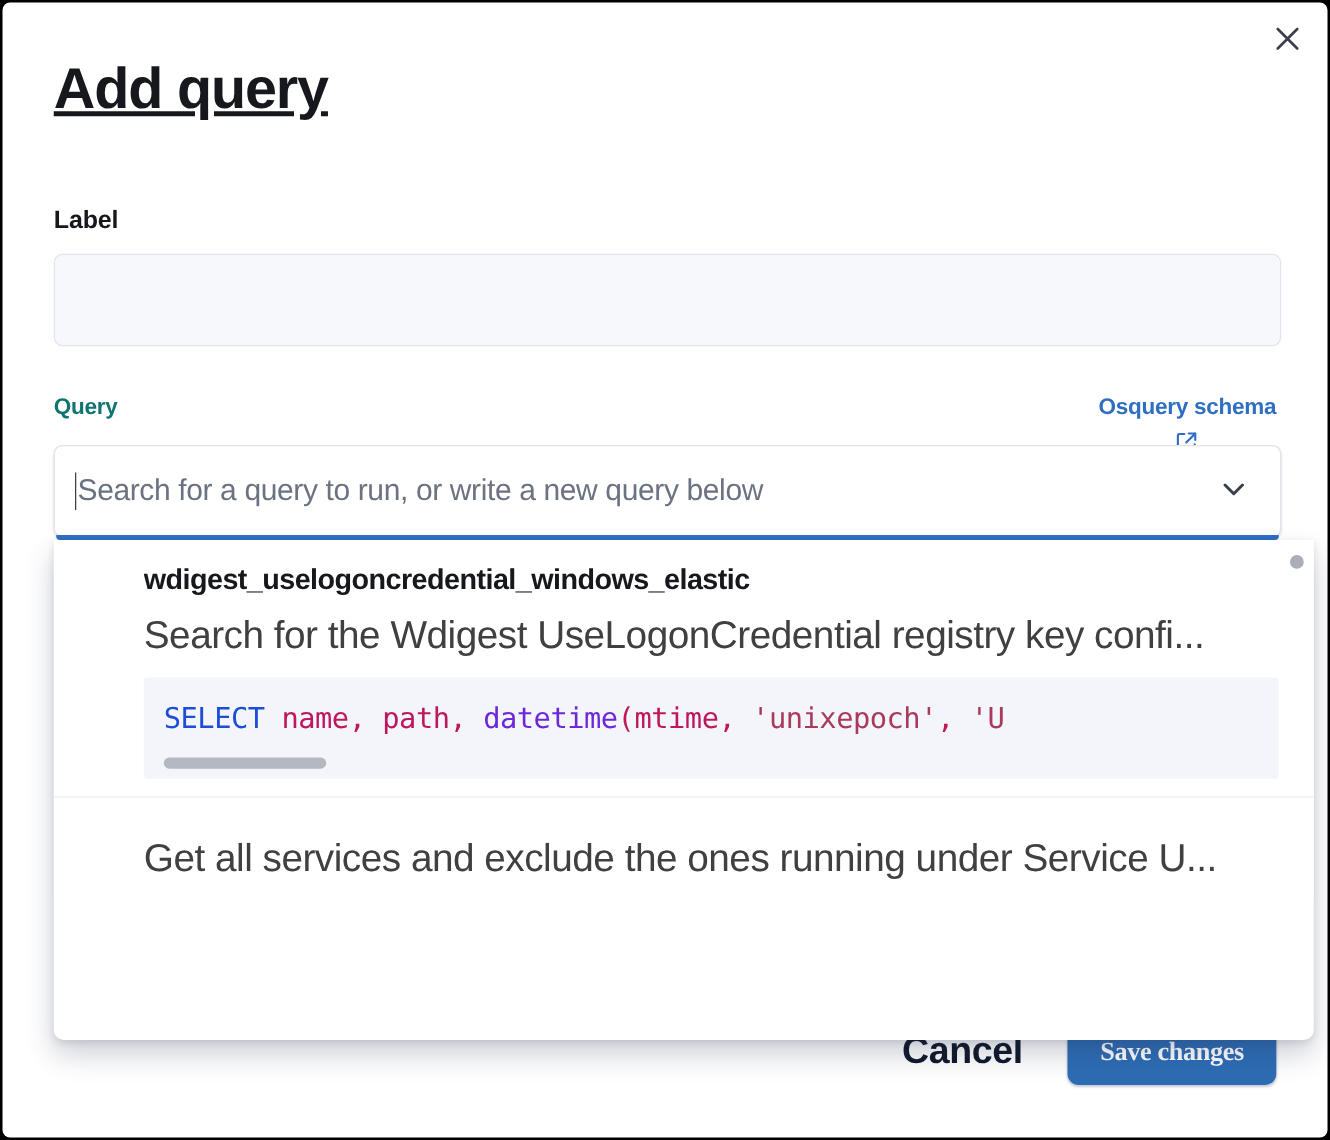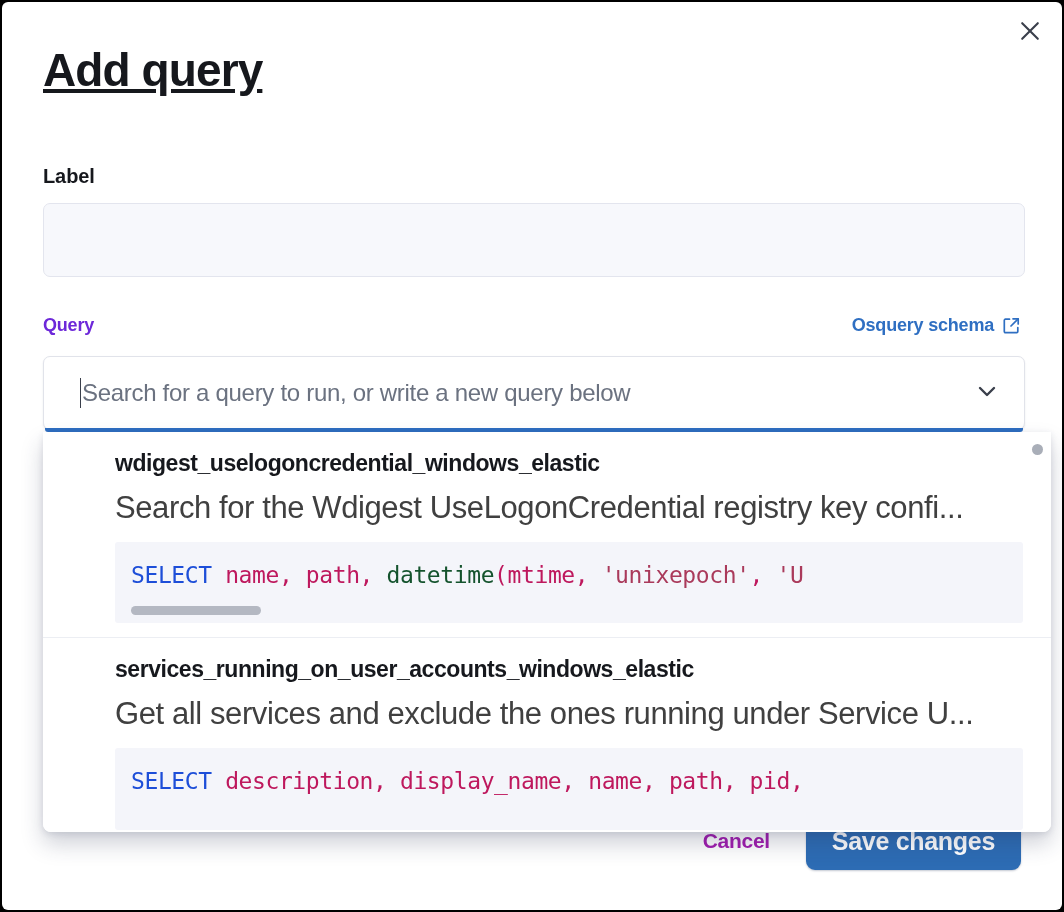--- a/index.html
+++ b/index.html
@@ -94,55 +94,56 @@
     outline: none;
   }
 
   
   .query-caption {
     position: absolute;
     left: 41px;
     top: 313px;
     font-size: 18px;
     font-weight: bold;
-    color: #6d28d9;
+    color: #0f766e;
     letter-spacing: -0.2px;
     text-align: right;
   }
   .schema-link {
     position: absolute;
     right: 41px;
     top: 313px;
     font-size: 18px;
     font-weight: bold;
     color: #2f6fc2;
     text-decoration: none;
     display: flex;
     align-items: center;
     gap: 8px;
     letter-spacing: -0.2px;
     cursor: pointer;
+    flex-direction: column;
   }
   .schema-link svg { display: block; }
 
   
   .combobox {
     position: absolute;
     left: 41px;
     top: 354px;
     width: 982px;
     height: 74px;
     background: #ffffff;
     border: 1px solid #e1e3ea;
     border-radius: 7px;
     box-sizing: border-box;
     box-shadow: 0 1px 2px rgba(30,35,60,0.10);
     display: flex;
     align-items: center;
-    padding: 0 14px 0 36px;
+    padding: 0 14px 0 16px;
   }
   .combobox .caret {
     width: 1px;
     height: 30px;
     background: #3a3f4b;
     margin-right: 0px;
     flex: 0 0 auto;
   }
   .combobox .placeholder {
     flex: 1 1 auto;
@@ -173,33 +174,33 @@
     right: 41px;
     top: 806px;
     height: 66px;
     display: flex;
     align-items: center;
     justify-content: flex-end;
     gap: 20px;
   }
   .btn-cancel {
     font-family: "Liberation Sans", sans-serif;
-    font-size: 21px;
-    font-weight: bold;
-    color: #a21caf;
+    font-size: 30px;
+    font-weight: bold;
+    color: #0f172a;
     background: transparent;
     border: none;
     padding: 10px 16px;
     letter-spacing: -0.3px;
     cursor: pointer;
     white-space: nowrap;
   }
   .btn-save {
-    font-family: Liberation Sans, sans-serif;
-    font-size: 25px;
+    font-family: Liberation Serif, serif;
+    font-size: 21px;
     font-weight: bold;
     color: #ffffff;
     background: #2d6cb4;
     border: none;
     border-radius: 9px;
     padding: 14px 26px;
     letter-spacing: -0.3px;
     cursor: pointer;
     white-space: nowrap;
     box-shadow: 0 1px 2px rgba(20,40,80,0.25);
@@ -259,21 +260,21 @@
     margin: 0;
     font-family: "DejaVu Sans Mono", monospace;
     font-size: 23px;
     line-height: 1.15;
     color: #2b2f38;
     white-space: pre;
     overflow: hidden;
     letter-spacing: -0.4px;
   }
   .tok-kw  { color: #1d4ed8; }
-  .tok-fn  { color: #14532d; }
+  .tok-fn  { color: #6d28d9; }
   .tok-str { color: #aa3a5b; }
   .tok-id  { color: #be185d; }
 
   .code-hscroll {
     margin-top: 18px;
     height: 9px;
     width: 130px;
     background: #b4b8c2;
     border-radius: 5px;
   }
@@ -344,25 +345,20 @@
       <div class="dropdown-scroll" id="dd-list">
           <div class="dd-item">
             <div class="dd-title">wdigest_uselogoncredential_windows_elastic</div>
             <div class="dd-desc">Search for the Wdigest UseLogonCredential registry key confi...</div>
             <div class="dd-code">
               <pre><span class="tok-kw">SELECT</span><span class="tok-id"> name, path, </span><span class="tok-fn">datetime</span><span class="tok-id">(mtime, </span><span class="tok-str">'unixepoch'</span><span class="tok-id">, </span><span class="tok-str">'U</span></pre>
               <div class="code-hscroll"></div>
             </div>
           </div>
           <div class="dd-item">
-            <div class="dd-title">services_running_on_user_accounts_windows_elastic</div>
             <div class="dd-desc">Get all services and exclude the ones running under Service U...</div>
-            <div class="dd-code">
-              <pre><span class="tok-kw">SELECT</span><span class="tok-id"> description, display_name, name, path, pid,</span></pre>
-              <div class="code-hscroll hidden"></div>
-            </div>
           </div>
         </div>
       <div class="panel-scroll-thumb"></div>
     </div>
 
   </div>
 </div>
 
 </body></html>

